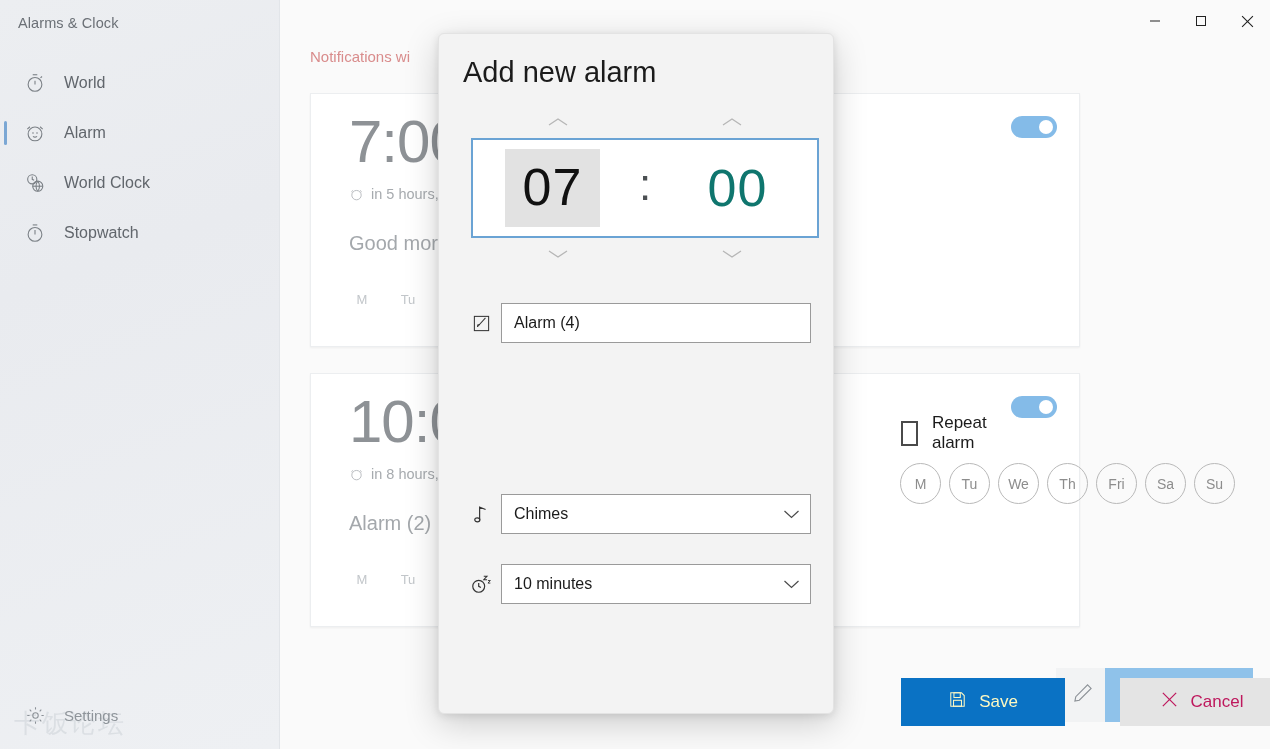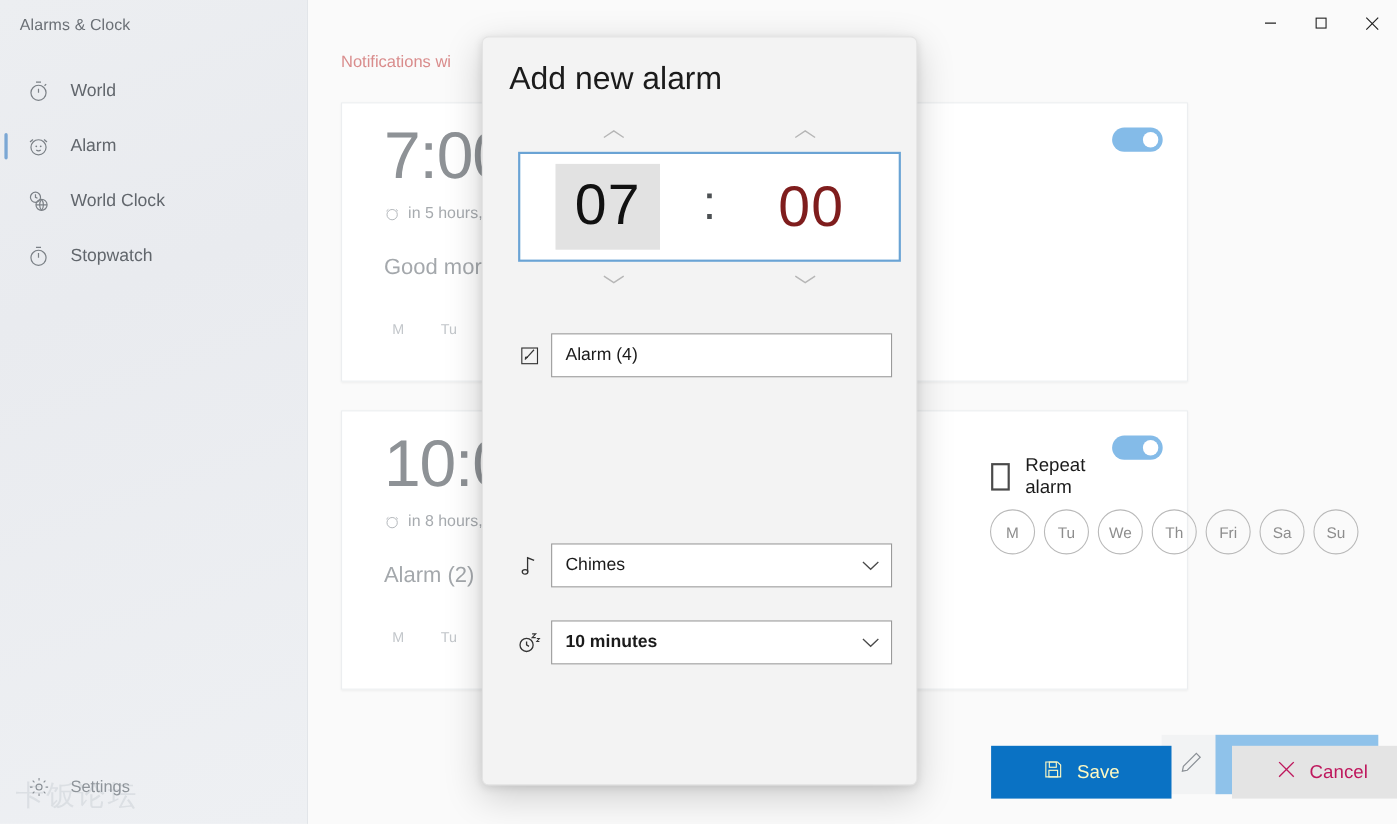--- a/index.html
+++ b/index.html
@@ -185,21 +185,21 @@
     display: flex; height: 100px;
     border: 2px solid #6aa3d4;
     background: #ffffff;
   }
   .pick-col {
     flex: 1; display: flex; align-items: center; justify-content: center;
     position: relative;
   }
   .pick-val {
     font-size: 52px; font-weight: 300; line-height: 1;
-    color: #7f1d1d; letter-spacing: 1px;
+    color: #0f766e; letter-spacing: 1px;
   }
   .pick-col.selected .pick-val {
     color: #111111;
     background: #e2e2e2;
     padding: 12px 18px 14px;
   }
   .colon {
     width: 26px; display: flex; align-items: center; justify-content: center;
     font-size: 44px; color: #4c5053; font-weight: 300;
     padding-bottom: 6px;
@@ -502,21 +502,21 @@
       <div class="selbox">
         <span>Chimes</span>
         <span class="chev">
           <svg width="17" height="11" viewBox="0 0 17 11" fill="none" stroke="currentColor" stroke-width="1.2">
               <path d="M1.5 2l7 6.5L15.5 2"></path>
             </svg>
         </span>
       </div>
     </div>
 
-    <div class="frow" style="left:22px; top:530px;font-weight:bold;">
+    <div class="frow" style="left:22px; top:530px;">
       <span class="ficon">
         <svg width="22" height="22" viewBox="0 0 24 24" fill="none" stroke="currentColor" stroke-width="1.3">
           <circle cx="9.5" cy="14.5" r="6.5"></circle>
             <path d="M9.5 11v3.5l2.4 1.4"></path>
           <path d="M15 3.5h3.6L15 7.3h3.6" stroke-width="1.1"></path>
           <path d="M19.6 8.2h2.6l-2.6 2.8h2.6" stroke-width="1"></path>
         </svg>
       </span>
       <div class="selbox">
         <span>10 minutes</span>

